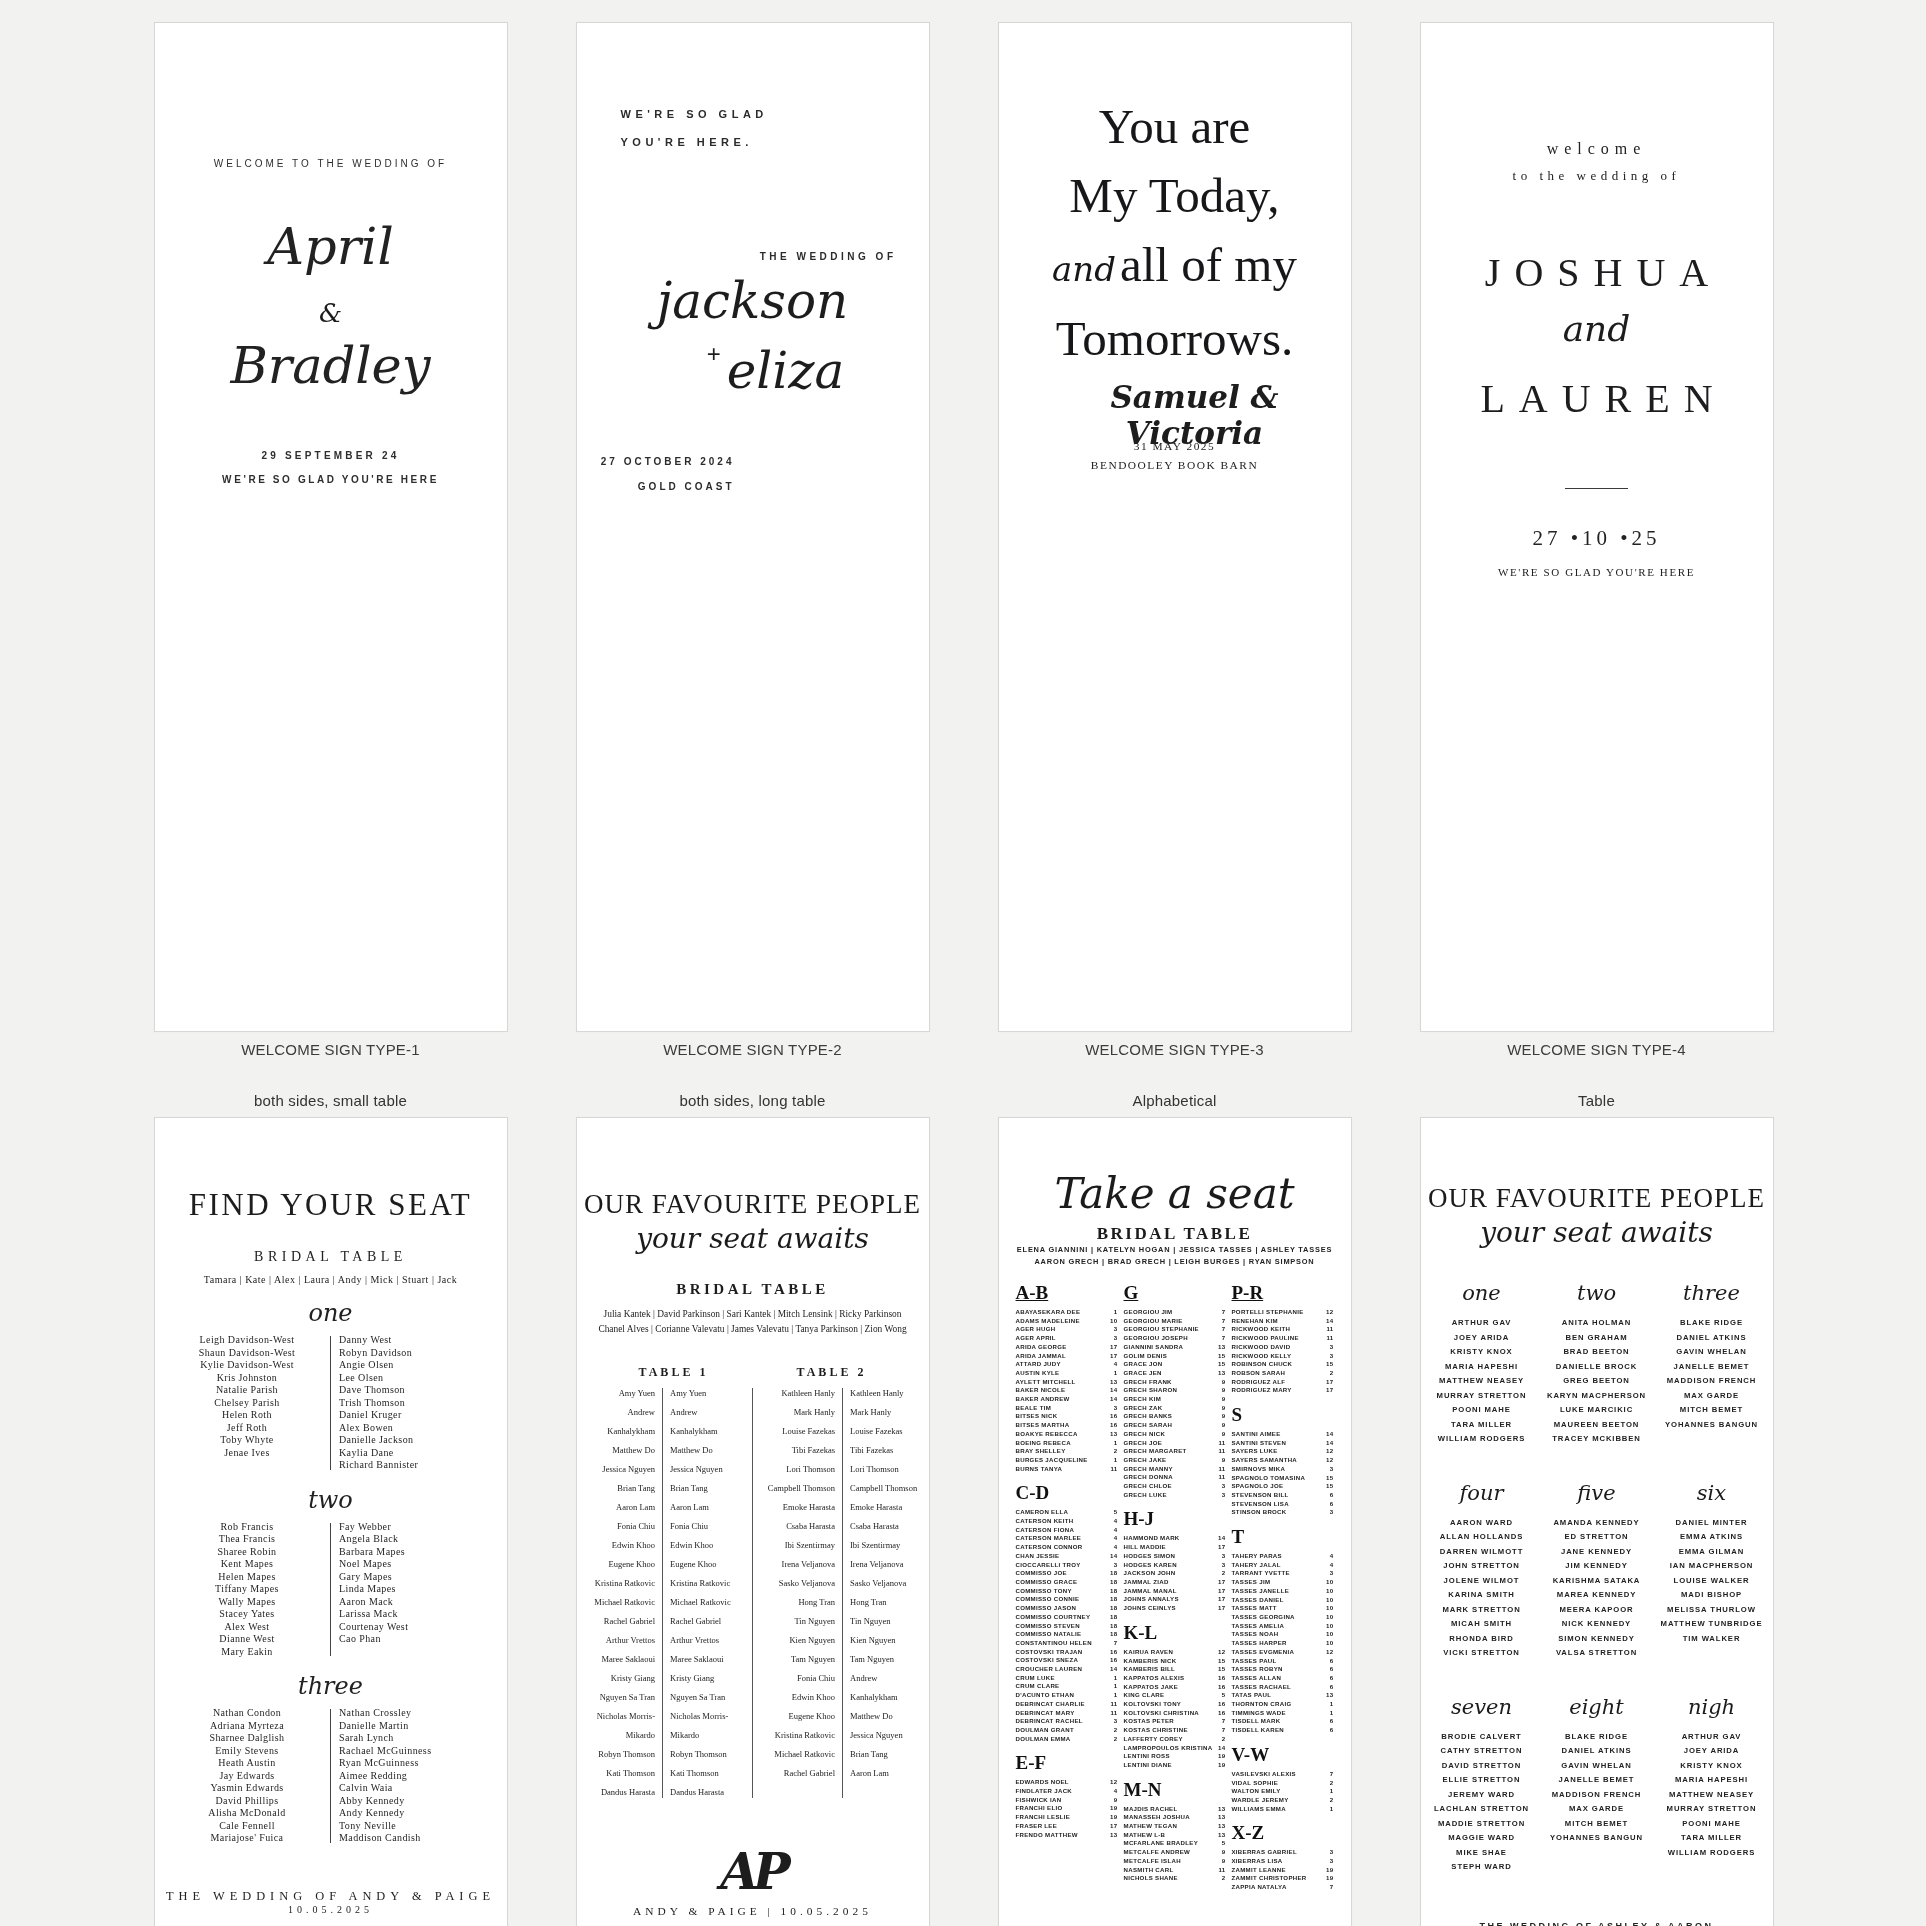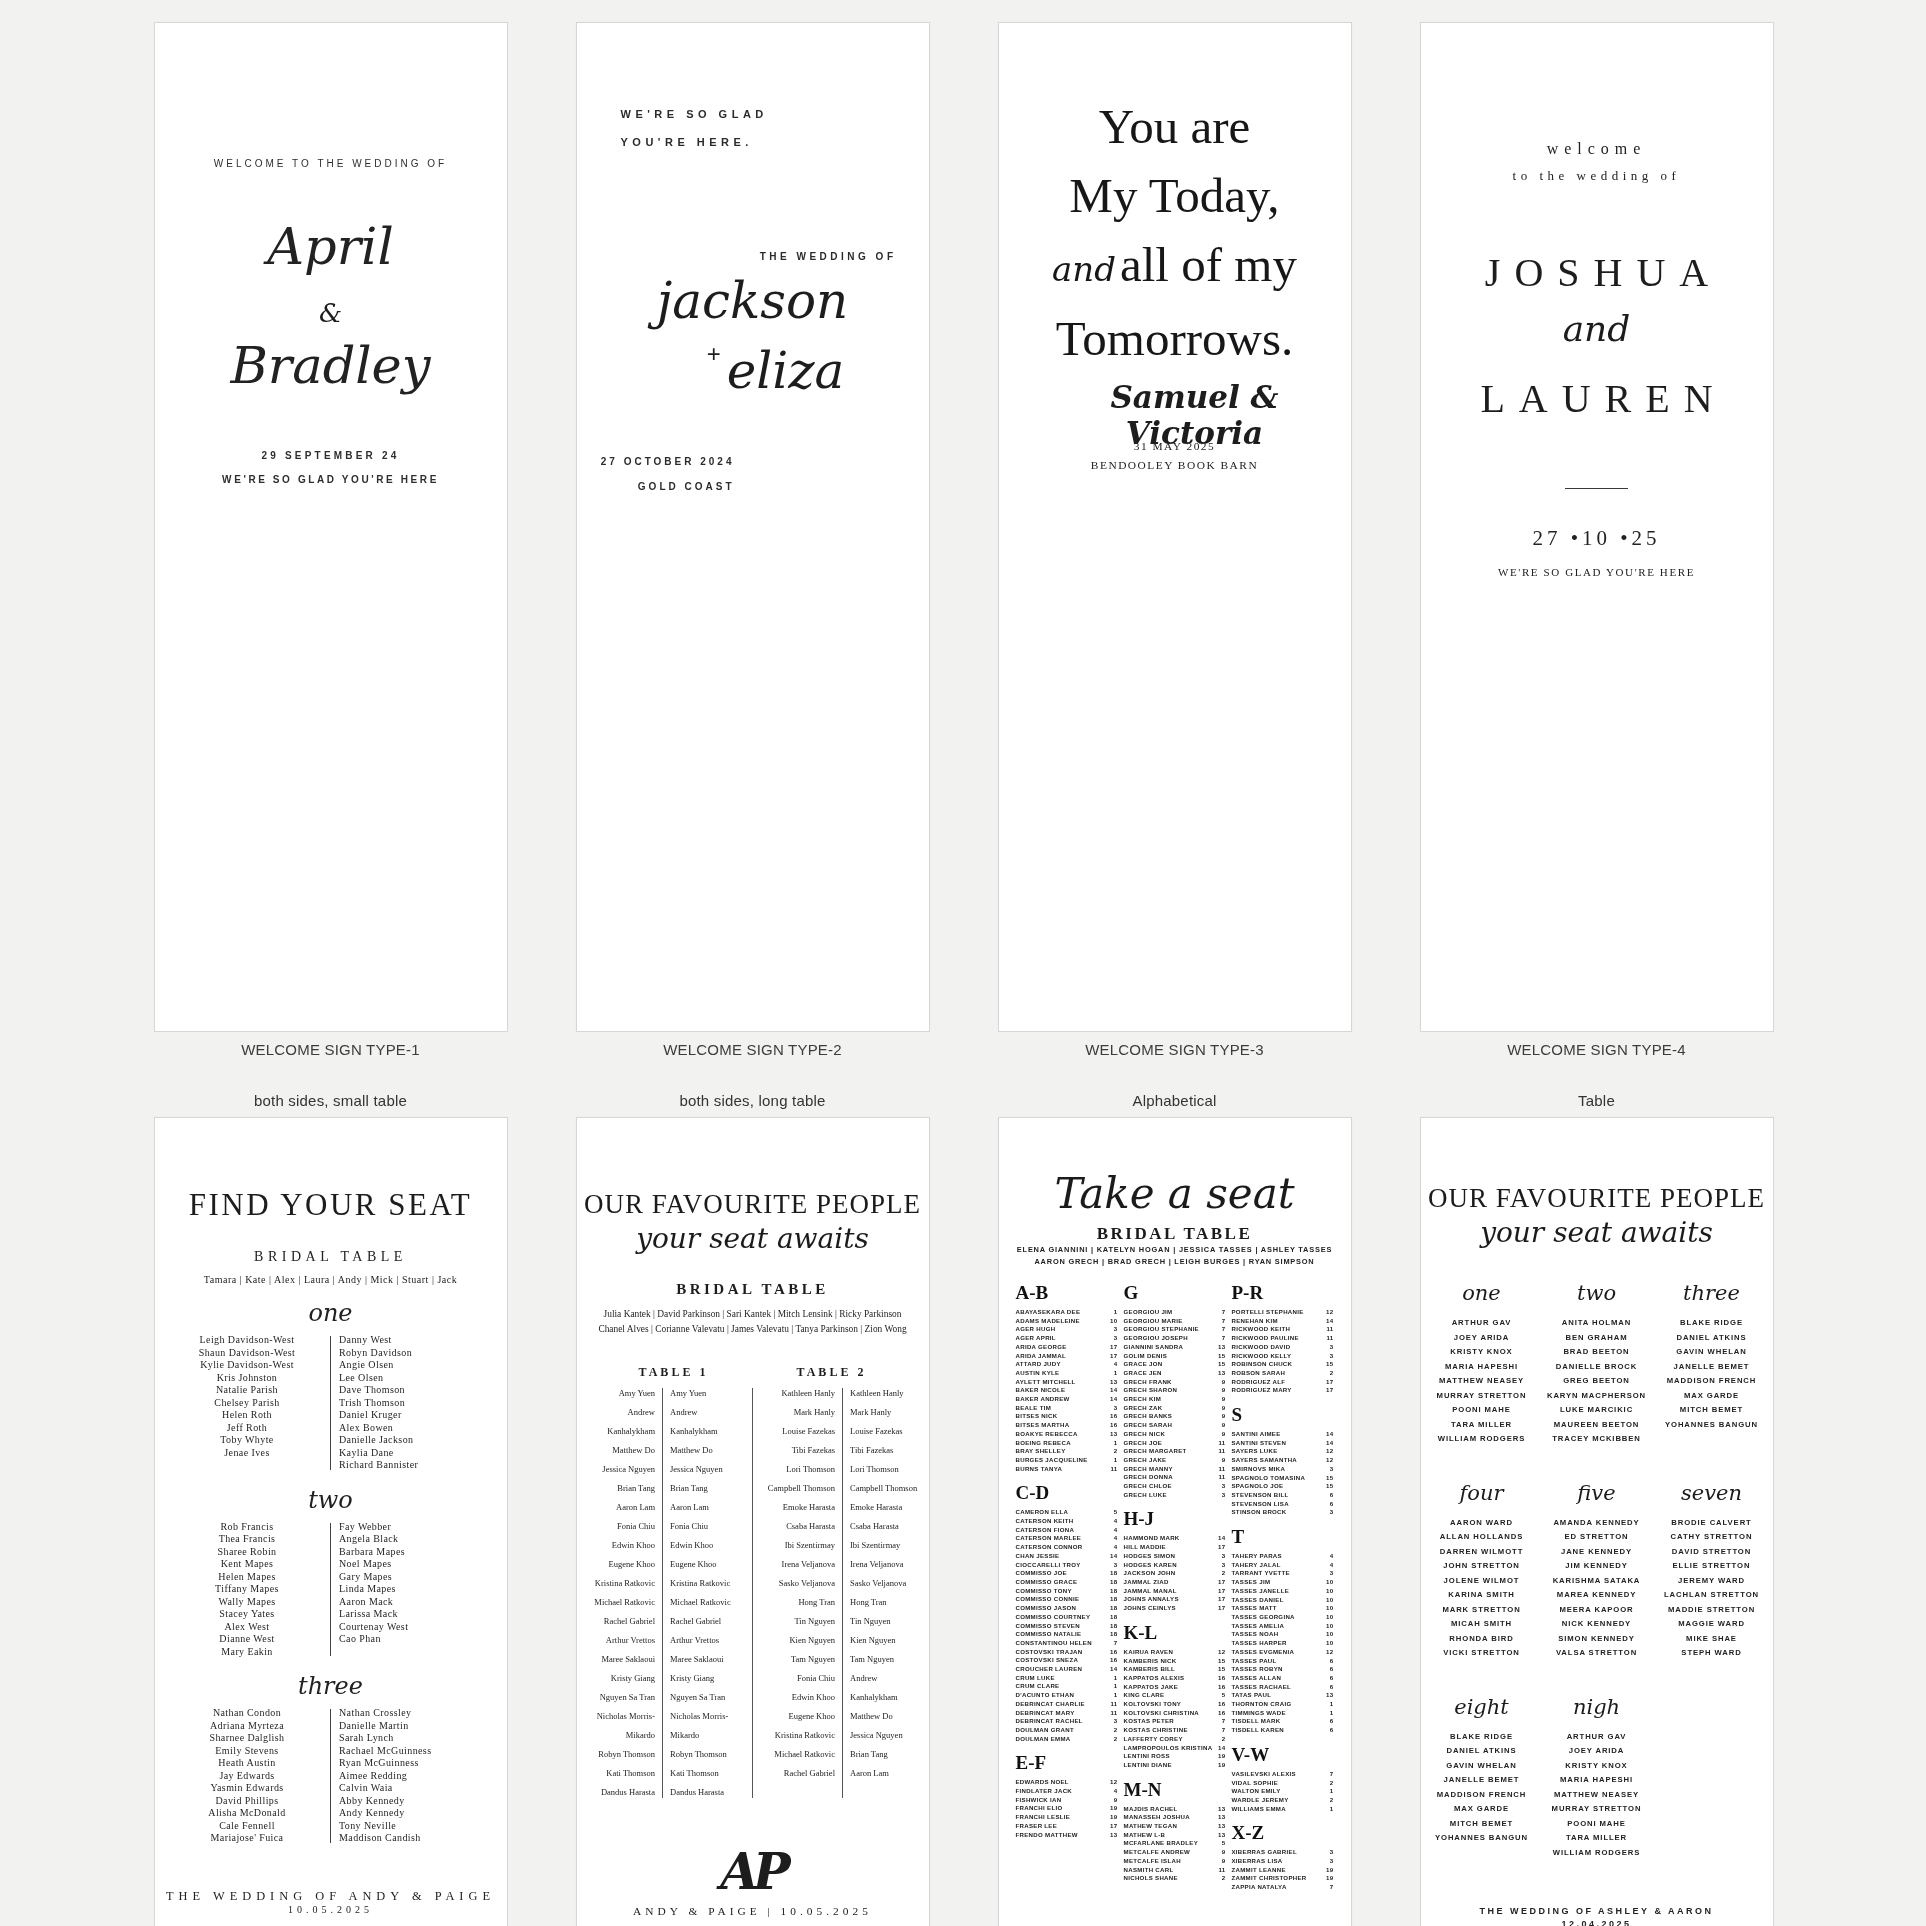--- a/index.html
+++ b/index.html
@@ -95,21 +95,21 @@
   .s2-foot{margin-top:4px;font-size:11.4px;letter-spacing:4px;color:#1d1d1d;}
 
   
   .s3{padding-top:51px;text-align:center;}
   .s3-title{font-size:42px;color:#1b1b1b;}
   .s3-bridal{font-size:17px;letter-spacing:2.5px;font-weight:bold;margin-top:6px;color:#1b1b1b;}
   .s3-bline{font-size:7.4px;font-weight:bold;letter-spacing:0.8px;line-height:12px;color:#222;}
   .s3-cols{display:flex;justify-content:center;align-items:flex-start;margin-top:14px;text-align:left;}
   .s3col{width:102px;margin:0 3px;}
   .s3-letter{font-family:"Liberation Serif",serif;font-size:19px;font-weight:bold;color:#111;margin:9px 0 4px;}
-  .s3col > div:first-child .s3-letter{margin-top:0;}
+  .s3col > div:first-child .s3-letter{margin-top:0;text-decoration:underline;}
   .s3-entry{display:flex;justify-content:space-between;font-size:6.1px;font-weight:bold;letter-spacing:0.3px;line-height:8.7px;color:#222;}
   .s3-entry .t{margin-left:4px;}
   .s3-foot1{margin-top:55px;font-size:9px;letter-spacing:2.5px;font-weight:bold;color:#222;}
   .s3-foot2{margin-top:3px;font-size:9px;letter-spacing:2.5px;font-weight:bold;color:#222;}
 
   
   .s4{padding-top:65px;text-align:center;}
   .s4-title{font-size:27px;letter-spacing:1px;color:#1b1b1b;}
   .s4-sub{font-size:28px;margin-top:2px;color:#1b1b1b;}
   .s4-grid{display:grid;grid-template-columns:repeat(3,111px);justify-content:center;column-gap:4px;row-gap:34px;margin-top:32px;}
@@ -1346,20 +1346,32 @@
           <div class="n">JANE KENNEDY</div>
           <div class="n">JIM KENNEDY</div>
           <div class="n">KARISHMA SATAKA</div>
           <div class="n">MAREA KENNEDY</div>
           <div class="n">MEERA KAPOOR</div>
           <div class="n">NICK KENNEDY</div>
           <div class="n">SIMON KENNEDY</div>
           <div class="n">VALSA STRETTON</div>
         </div>
 
+        <div>
+          <div class="s4-gname script">six</div>
+          <div class="n">DANIEL MINTER</div>
+          <div class="n">EMMA ATKINS</div>
+          <div class="n">EMMA GILMAN</div>
+          <div class="n">IAN MACPHERSON</div>
+          <div class="n">LOUISE WALKER</div>
+          <div class="n">MADI BISHOP</div>
+          <div class="n">MELISSA THURLOW</div>
+          <div class="n">MATTHEW TUNBRIDGE</div>
+          <div class="n">TIM WALKER</div>
+        </div>
 
         <div>
           <div class="s4-gname script">seven</div>
           <div class="n">BRODIE CALVERT</div>
           <div class="n">CATHY STRETTON</div>
           <div class="n">DAVID STRETTON</div>
           <div class="n">ELLIE STRETTON</div>
           <div class="n">JEREMY WARD</div>
           <div class="n">LACHLAN STRETTON</div>
           <div class="n">MADDIE STRETTON</div>

